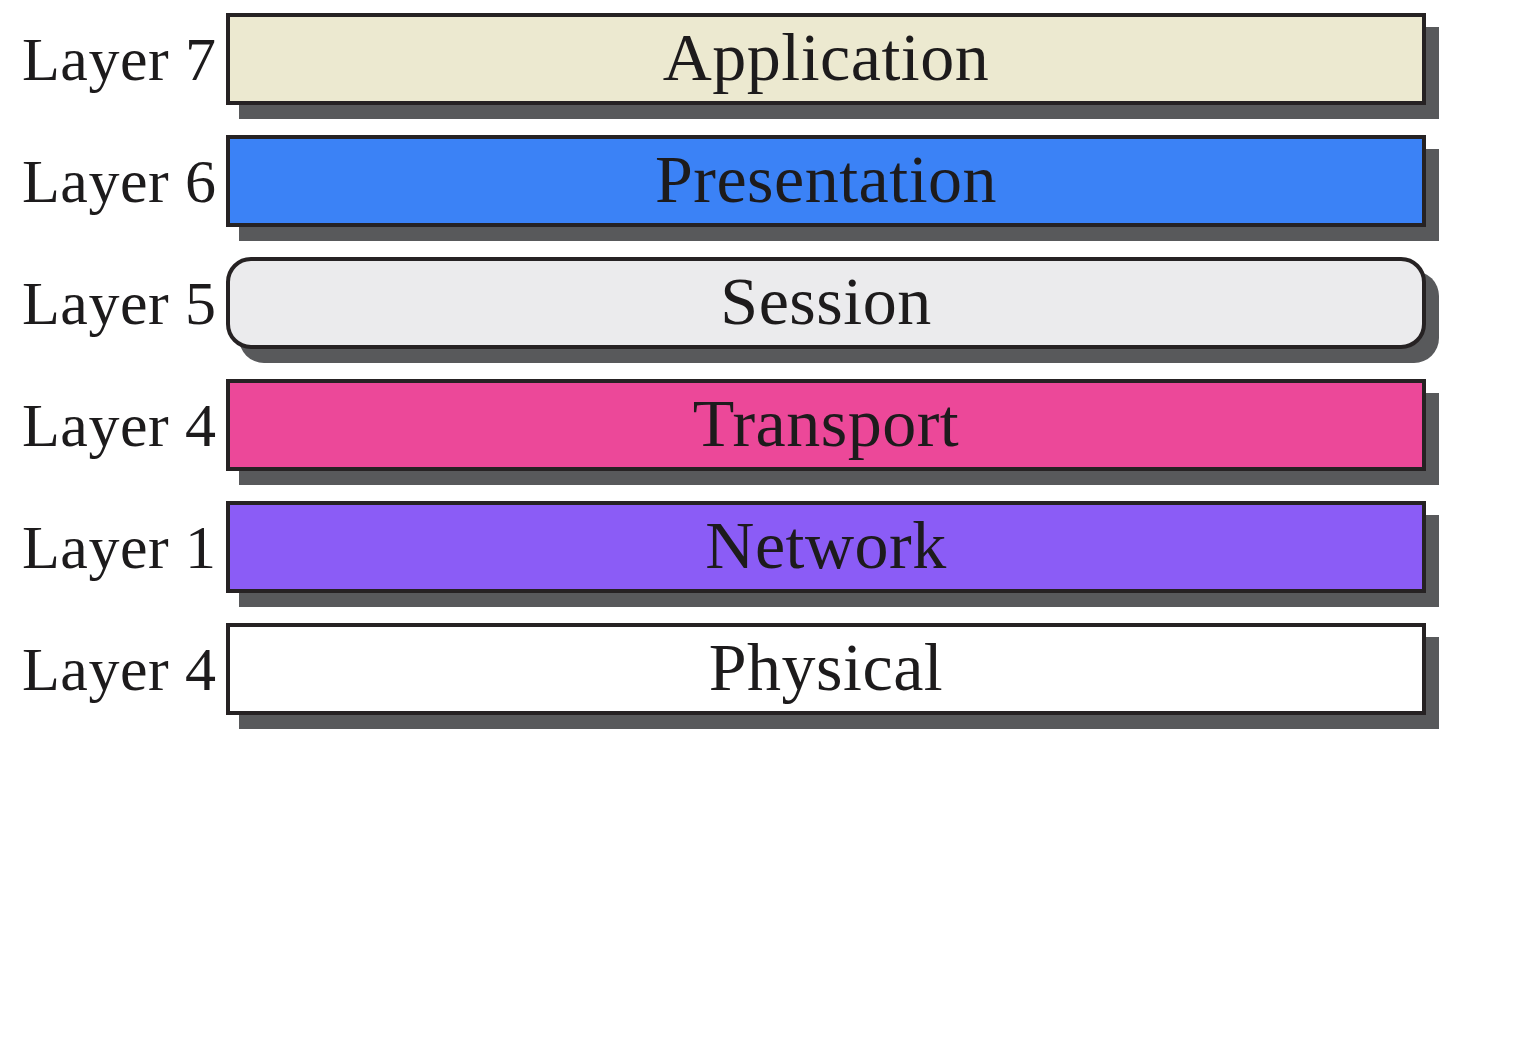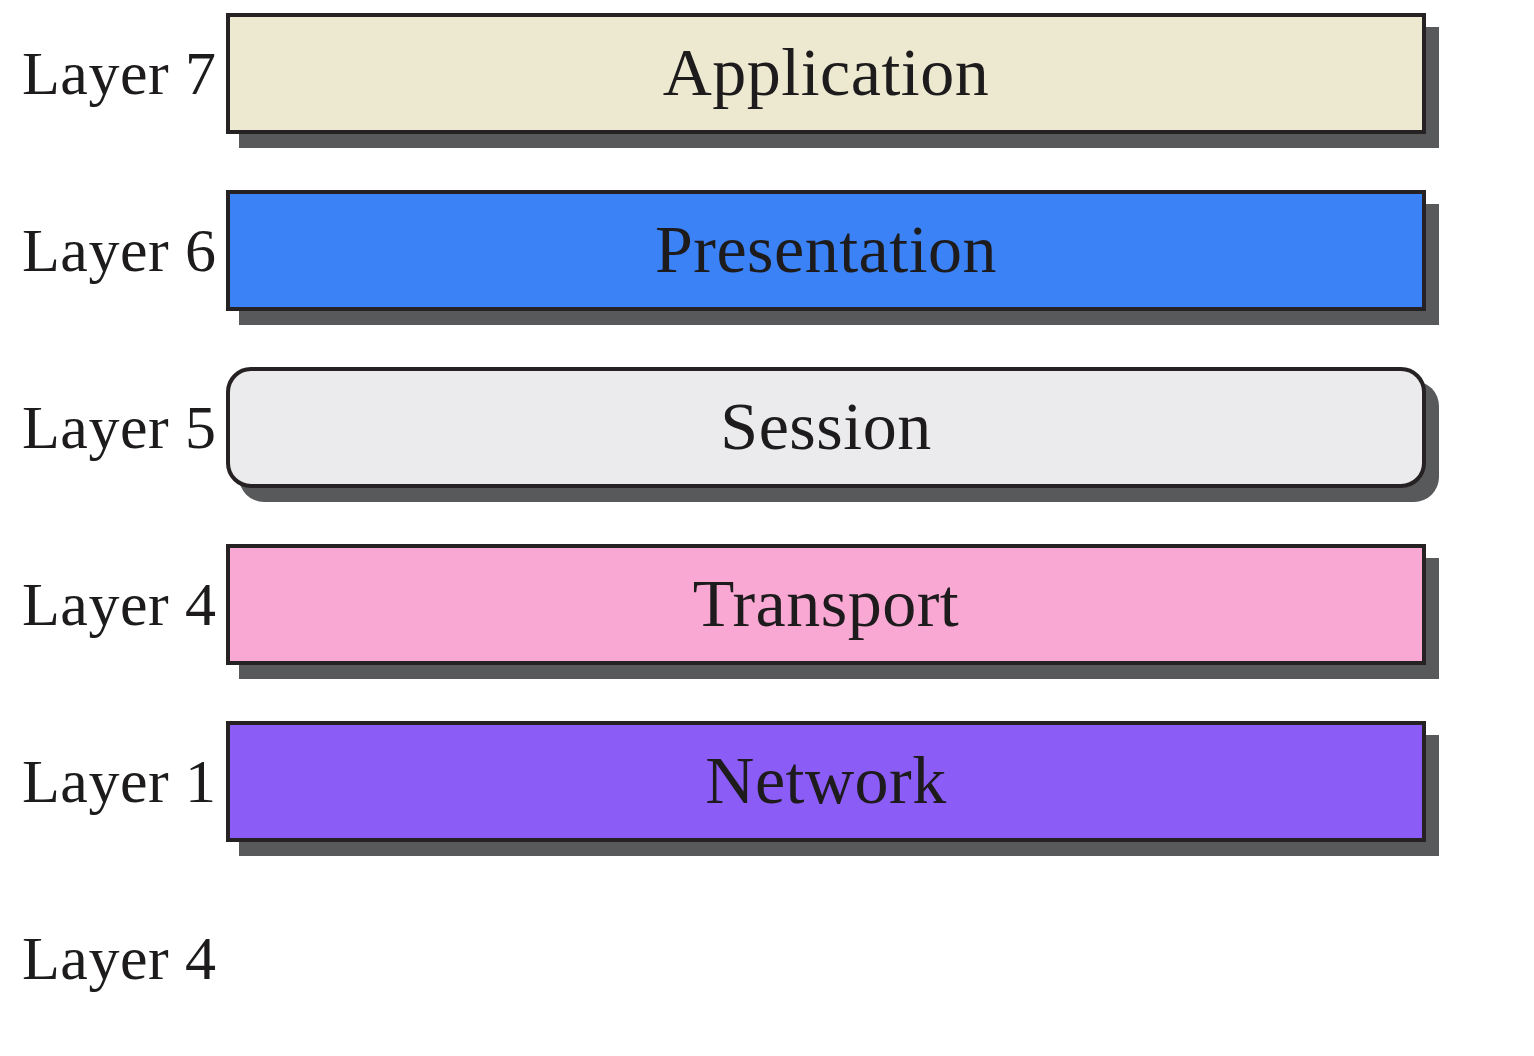--- a/index.html
+++ b/index.html
@@ -17,22 +17,22 @@
     box-sizing: border-box;
     padding-top: 13px;
   }
   .rows {
     display: flex;
     flex-direction: column;
   }
   .row {
     display: flex;
     align-items: stretch;
-    height: 121px;
-    margin-bottom: 56px;
+    height: 92px;
+    margin-bottom: 30px;
   }
   .layer-label {
     width: 226px;
     box-sizing: border-box;
     padding-left: 22px;
     display: flex;
     align-items: center;
     font-size: 62px;
     color: var(--text, #1d1b1c);
     white-space: nowrap;
@@ -78,30 +78,33 @@
 
   <div class="row">
     <div class="layer-label">Layer 5</div>
     <div class="layer-bar" style="background: rgb(235, 235, 237); border-radius: 25px;">
       <span class="layer-name">Session</span>
     </div>
   </div>
 
   <div class="row">
     <div class="layer-label">Layer 4</div>
-    <div class="layer-bar" style="background: #f9a8d4;">
+    <div class="layer-bar" style="background: #ec4899;">
       <span class="layer-name">Transport</span>
     </div>
   </div>
 
   <div class="row">
     <div class="layer-label">Layer 1</div>
     <div class="layer-bar" style="background: #8b5cf6; text-align: right;">
       <span class="layer-name">Network</span>
     </div>
   </div>
 
 
   <div class="row">
     <div class="layer-label">Layer 4</div>
+    <div class="layer-bar" style="background: rgb(255, 255, 255);">
+      <span class="layer-name">Physical</span>
+    </div>
   </div>
 </div>
 </div>
 
 </body></html>

